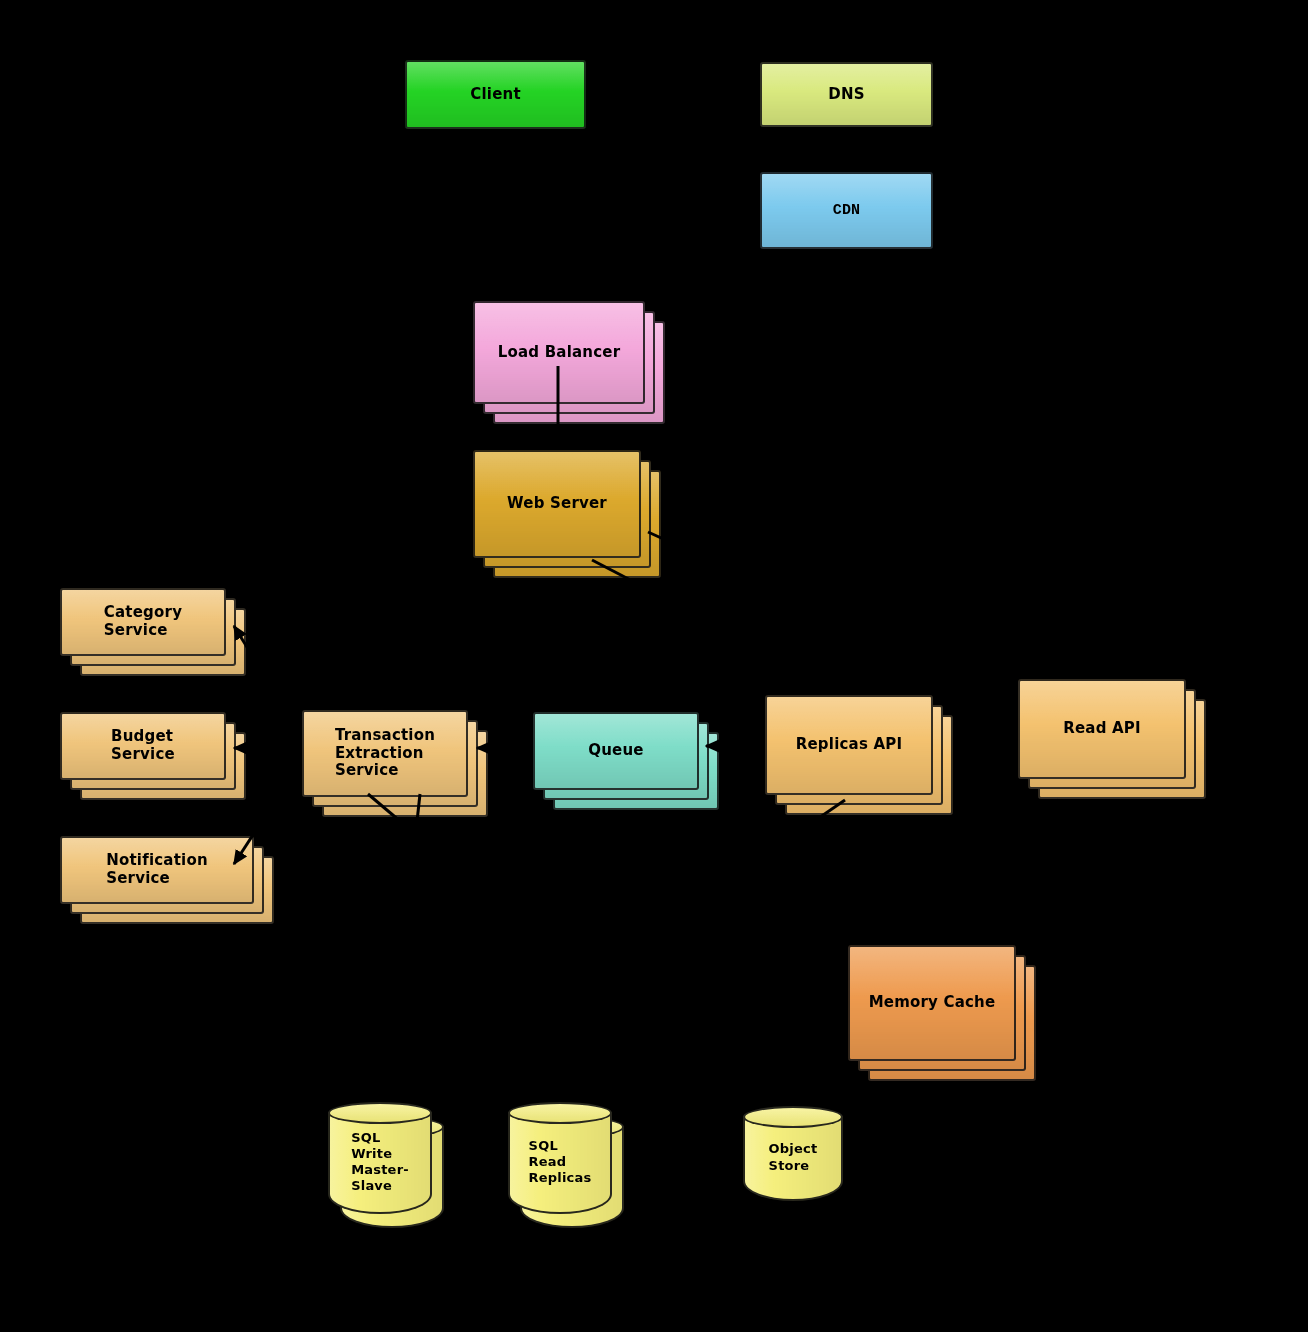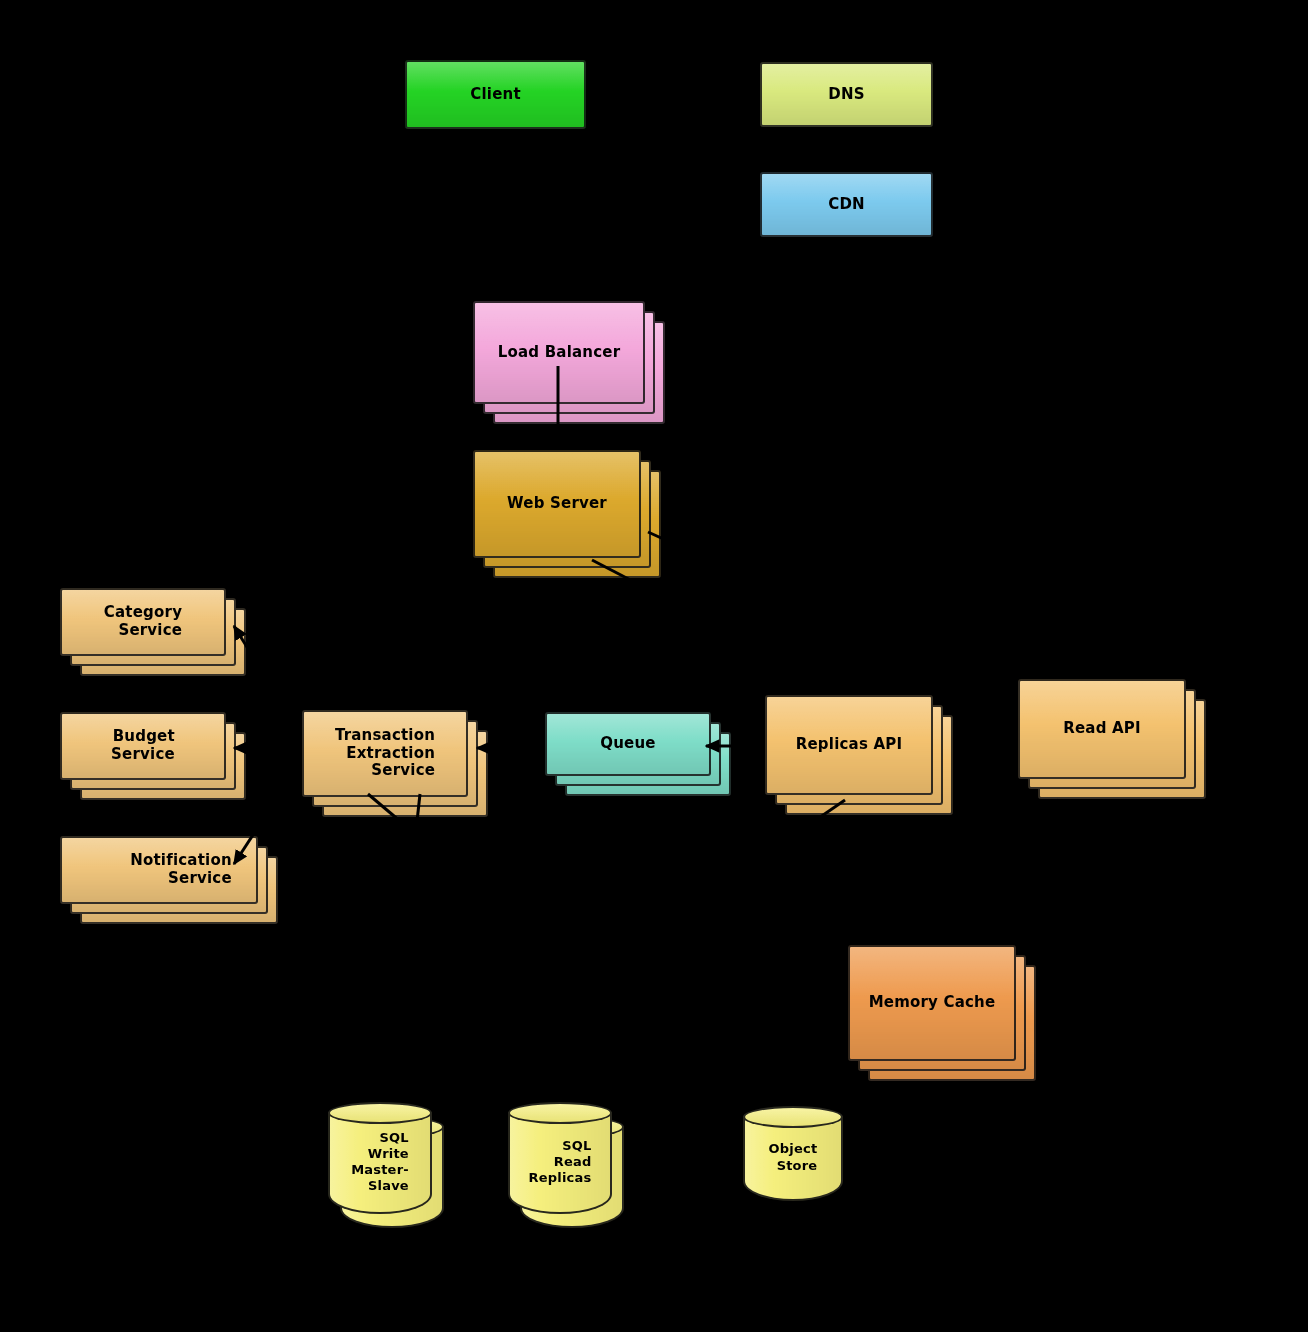--- a/index.html
+++ b/index.html
@@ -2,21 +2,21 @@
 <html><head>
 <meta charset="utf-8">
 <style>
   html,body{margin:0;padding:0;background:#000;}
   #stage{
     position:relative;width:1308px;height:1332px;background:#000;
     overflow:hidden;font-family:"DejaVu Sans",sans-serif;
   }
   .node{
     position:absolute;display:flex;align-items:center;justify-content:center;
-    font-weight:700;color:#000;text-align:right;font-size:15px;
+    font-weight:700;color:#000;text-align:left;font-size:15px;
   }
   .node .label{
     position:relative;z-index:6;white-space:pre-line;line-height:1.18;
     letter-spacing:.2px;font-size:inherit;padding:0 4px;
   }
   .layer{
     position:absolute;left:0;top:0;width:100%;height:100%;box-sizing:border-box;
     background-color:var(--c);
     background-image:linear-gradient(180deg,rgba(255,255,255,.28),rgba(255,255,255,0) 45%,rgba(0,0,0,.10));
     border:2px solid rgba(18,18,18,.85);border-radius:3px;
@@ -49,21 +49,21 @@
 <div id="stage" style="background: rgb(0, 0, 0);">
   <div id="nodes">
       <div class="node shape-box" style="left: 405px; top: 60px; width: 181px; height: 69px; --c: #24d324;">
         <div class="layer body"></div>
         <span class="label">Client</span>
       </div>
       <div class="node shape-box" style="left: 760px; top: 62px; width: 173px; height: 65px; --c: #d9e97e;">
         <div class="layer body"></div>
         <span class="label">DNS</span>
       </div>
-      <div class="node shape-box" style="left: 760px; top: 172px; width: 173px; height: 65px; --c: #7ccaee;">
+      <div class="node shape-box" style="left: 760px; top: 172px; width: 173px; height: 77px; font-family: Liberation Mono, monospace; --c: #7ccaee;">
         <div class="layer body"></div>
         <span class="label">CDN</span>
       </div>
       <div class="node shape-stack" style="left: 473px; top: 258px; width: 172px; height: 103px; margin-top: 43px; --c: #f4a8db;">
         <div class="layer off2"></div>
         <div class="layer off1"></div>
         <div class="layer body"></div>
         <span class="label">Load Balancer</span>
       </div>
       <div class="node shape-stack" style="left: 473px; top: 450px; width: 168px; height: 108px; --c: #dca92d;">
@@ -79,36 +79,36 @@
         <span class="label">Category
 Service</span>
       </div>
       <div class="node shape-stack" style="left: 60px; top: 712px; width: 166px; height: 68px; --c: #f0c57c;">
         <div class="layer off2"></div>
         <div class="layer off1"></div>
         <div class="layer body"></div>
         <span class="label">Budget
 Service</span>
       </div>
-      <div class="node shape-stack" style="left: 60px; top: 836px; width: 154px; height: 68px; padding-left: 44px; --c: #f0c57c;">
+      <div class="node shape-stack" style="left: 60px; top: 836px; width: 194px; height: 68px; --c: #f0c57c;">
         <div class="layer off2"></div>
         <div class="layer off1"></div>
         <div class="layer body"></div>
         <span class="label">Notification
 Service</span>
       </div>
       <div class="node shape-stack" style="left: 302px; top: 710px; width: 166px; height: 87px; --c: #f0c57c;">
         <div class="layer off2"></div>
         <div class="layer off1"></div>
         <div class="layer body"></div>
         <span class="label">Transaction
 Extraction
 Service</span>
       </div>
-      <div class="node shape-stack" style="left: 545px; top: 712px; width: 166px; height: 64px; --c: #7eddc8;">
+      <div class="node shape-stack" style="left: 533px; top: 712px; width: 166px; height: 78px; --c: #7eddc8;">
         <div class="layer off2"></div>
         <div class="layer off1"></div>
         <div class="layer body"></div>
         <span class="label">Queue</span>
       </div>
       <div class="node shape-stack" style="left: 765px; top: 695px; width: 168px; height: 100px; --c: #f4c26f;">
         <div class="layer off2"></div>
         <div class="layer off1"></div>
         <div class="layer body"></div>
         <span class="label">Replicas API</span>

